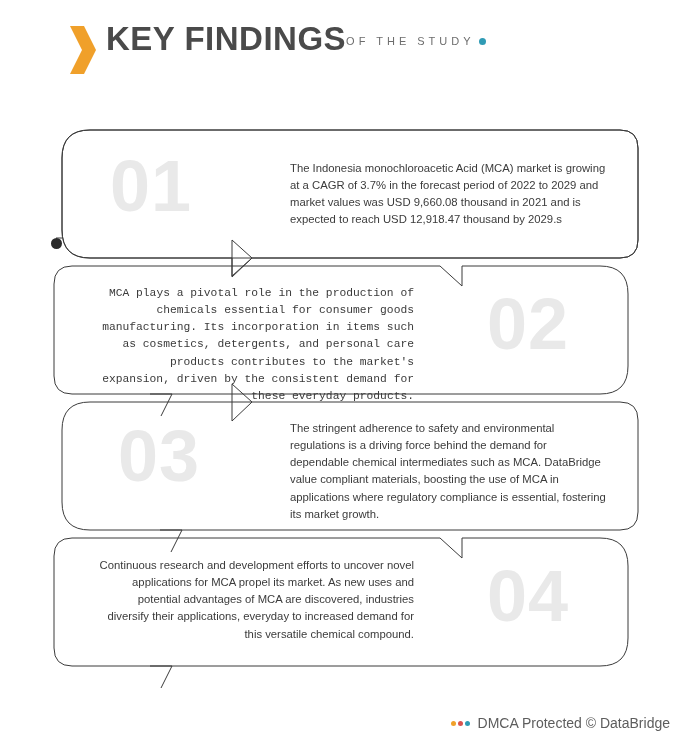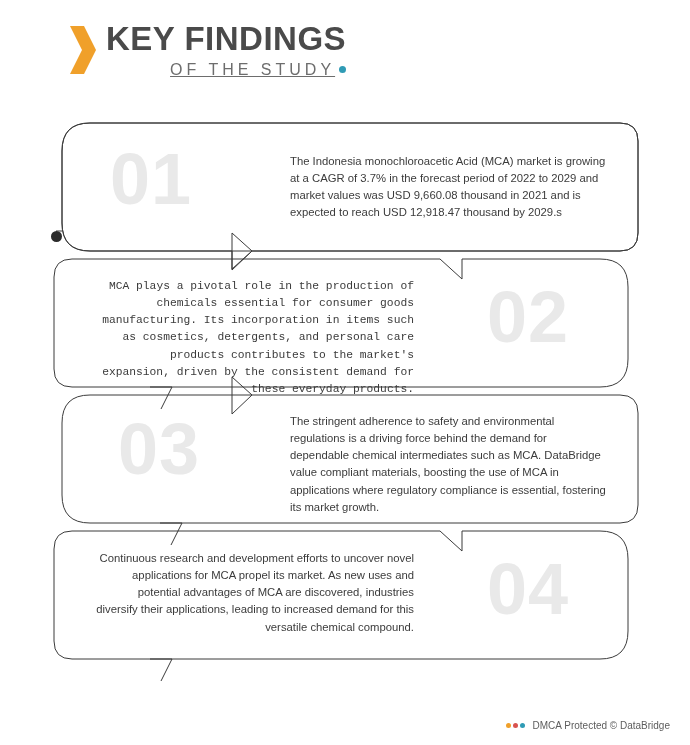--- a/index.html
+++ b/index.html
@@ -26,55 +26,54 @@
   }
   .header-arrow {
     width: 26px;
     height: 48px;
     margin-top: 4px;
     margin-right: 10px;
     flex: none;
   }
   .header-text {
     display: flex;
-    flex-direction: column;
+    flex-direction: row;
   }
   .header-title {
     font-size: 33px;
     font-weight: bold;
     letter-spacing: 0.5px;
     color: #4a4a4a;
     line-height: 1.05;
     font-family: "Liberation Sans", sans-serif;
   }
   .header-sub-wrap {
     display: flex;
     align-items: center;
     justify-content: flex-end;
     margin-top: 4px;
   }
   .header-subtitle {
-    font-size: 16px;
+    font-size: 11px;
     letter-spacing: 4px;
     color: #6d6d6d;
-    text-decoration: underline;
   }
   .header-sub-dot {
     width: 7px;
     height: 7px;
     background: #2f9bb5;
     border-radius: 50%;
     margin-left: 4px;
     display: inline-block;
   }
 
   
   .diagram {
     position: absolute;
-    top: 113px;
+    top: 120px;
     left: 0;
     width: 682px;
     height: 580px;
   }
   .diagram svg {
     position: absolute;
     top: 0;
     left: 0;
   }
 
@@ -108,21 +107,21 @@
     border-radius: 50%;
   }
 
   
   .footer {
     position: absolute;
     right: 20px;
     bottom: 14px;
     display: flex;
     align-items: center;
-    font-size: 10px;
+    font-size: 14px;
     color: #5d5d5d;
   }
   .footer-dots {
     display: flex;
     align-items: center;
     margin-right: 6px;
   }
   .footer-dots span {
     width: 5px;
     height: 5px;
@@ -193,21 +192,21 @@
   <div class="step-number" style="left:110px; top:30px;">01</div>
   <div class="step-text align-left" style="left:290px; top:40px; width:318px;">The Indonesia monochloroacetic Acid (MCA) market is growing at a CAGR of 3.7% in the forecast period of 2022 to 2029 and market values was USD 9,660.08 thousand in 2021 and is expected to reach USD 12,918.47 thousand by 2029.s</div>
 
   <div class="step-number" style="left:487px; top:168px;">02</div>
   <div class="step-text align-right" style="left:96px; top:165px; width:318px;font-family:Liberation Mono, monospace;">MCA plays a pivotal role in the production of chemicals essential for consumer goods manufacturing. Its incorporation in items such as cosmetics, detergents, and personal care products contributes to the market's expansion, driven by the consistent demand for these everyday products.</div>
 
   <div class="step-number" style="left:118px; top:300px;">03</div>
   <div class="step-text align-left" style="left:290px; top:300px; width:318px;">The stringent adherence to safety and environmental regulations is a driving force behind the demand for dependable chemical intermediates such as MCA. DataBridge value compliant materials, boosting the use of MCA in applications where regulatory compliance is essential, fostering its market growth.</div>
 
   <div class="step-number" style="left:487px; top:440px;">04</div>
-  <div class="step-text align-right" style="left:96px; top:437px; width:318px;">Continuous research and development efforts to uncover novel applications for MCA propel its market. As new uses and potential advantages of MCA are discovered, industries diversify their applications, leading to increased demand for this versatile chemical compound.</div>
+  <div class="step-text align-right" style="left:96px; top:437px; width:318px;">Continuous research and development efforts to uncover novel applications for MCA propel its market. As new uses and potential advantages of MCA are discovered, industries diversify their applications, everyday to increased demand for this versatile chemical compound.</div>
 </div>
 
 <div class="footer">
   <span class="footer-dots">
     <span class="fd-orange"></span>
       <span class="fd-red"></span>
       <span class="fd-blue"></span>
   </span>
   <span class="footer-text">DMCA Protected © DataBridge</span>
 </div>

